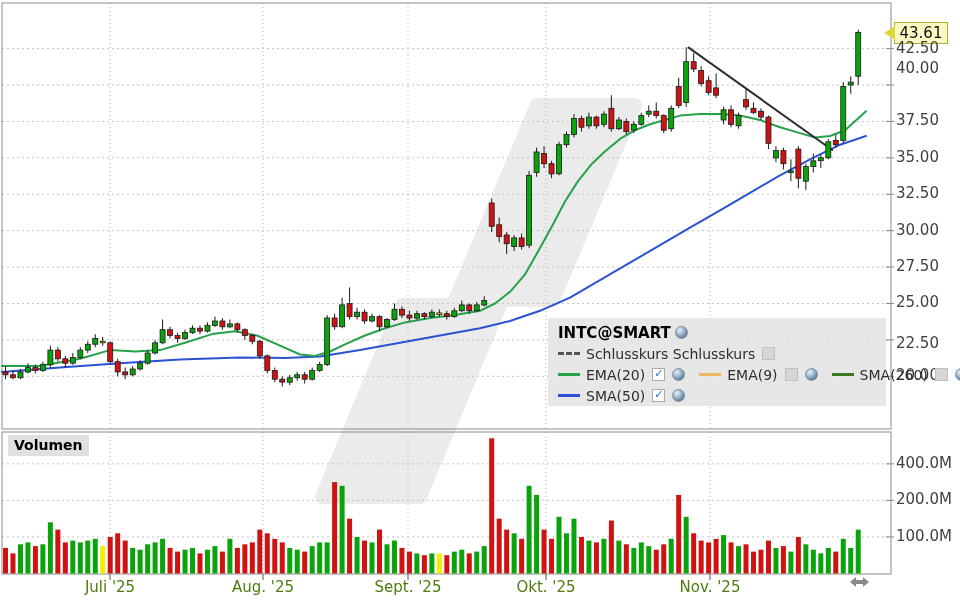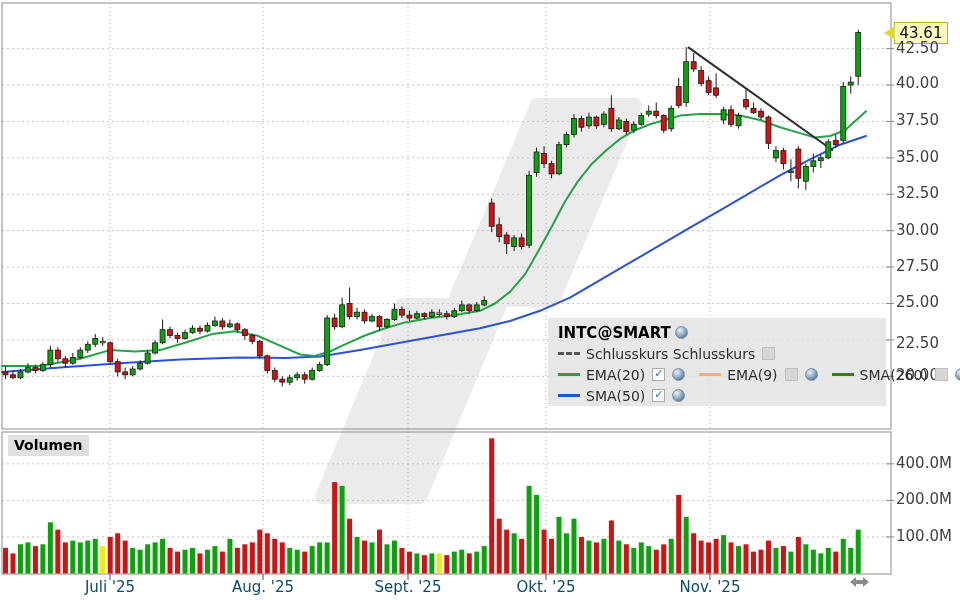--- a/index.html
+++ b/index.html
@@ -1,20 +1,20 @@
 <!DOCTYPE html>
 <html><head>
 <meta charset="utf-8">
 <style>
   html,body{margin:0;padding:0;background:#fff;}
   #stage{position:relative;width:960px;height:600px;background:#fff;overflow:hidden;
          font-family:"DejaVu Sans","Liberation Sans",sans-serif;}
   #chart-svg{position:absolute;left:0;top:0;}
   .axis-label{position:absolute;left:896px;font-size:15px;color:#3f3f3f;line-height:1;}
-  .month-label{position:absolute;top:578px;font-size:15px;color:#0c4a6e;transform:translateX(-50%);white-space:nowrap;}
+  .month-label{position:absolute;top:578px;font-size:15px;color:#4d7c0f;transform:translateX(-50%);white-space:nowrap;}
   #price-flag{position:absolute;left:894px;top:22px;width:52px;height:20px;background:#fef9c3;
               border:1px solid #b5b02b;color:#111;font-size:15px;line-height:20px;text-align:center;}
   #price-flag .pointer{position:absolute;left:-11px;top:3px;width:0;height:0;
               border-top:7px solid transparent;border-bottom:7px solid transparent;border-right:11px solid #ded93b;}
   #volumen-chip{position:absolute;left:8px;top:435px;background:#e0e0e0;color:#000;
               font-size:14px;font-weight:bold;padding:2px 6px 3px 6px;}
   #legend{position:absolute;left:548px;top:318px;width:338px;height:88px;background:rgba(226,226,226,0.82);
           font-size:14px;color:#2e2e2e;padding:4px 0 0 10px;box-sizing:border-box;}
   .lg-row{display:flex;align-items:center;height:21px;white-space:nowrap;}
   .lg-title{font-size:15px;font-weight:bold;color:#000;}
@@ -444,21 +444,21 @@
       </g>
   </svg>
 
   <div id="price-flag">
     <span class="pointer"></span>
     <span>43.61</span>
   </div>
 
   <div id="price-labels">
       <div class="axis-label" style="top: 40.61px;">42.50</div>
-      <div class="axis-label" style="top: 76px;">40.00</div>
+      <div class="axis-label" style="top: 61px;">40.00</div>
       <div class="axis-label" style="top: 113.43px;">37.50</div>
       <div class="axis-label" style="top: 149.84px;">35.00</div>
       <div class="axis-label" style="top: 186.25px;">32.50</div>
       <div class="axis-label" style="top: 222.66px;">30.00</div>
       <div class="axis-label" style="top: 259.07px;">27.50</div>
       <div class="axis-label" style="top: 295.48px;">25.00</div>
       <div class="axis-label" style="top: 336px;">22.50</div>
       <div class="axis-label" style="top: 368.3px;">20.00</div>
     </div>
   <div id="volume-labels">

